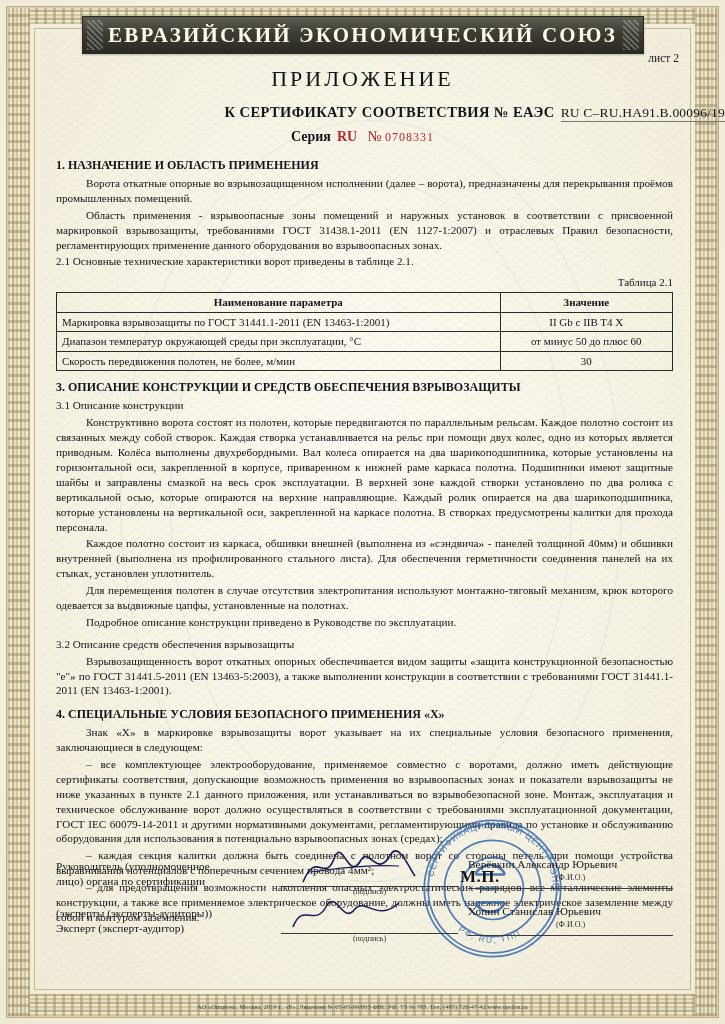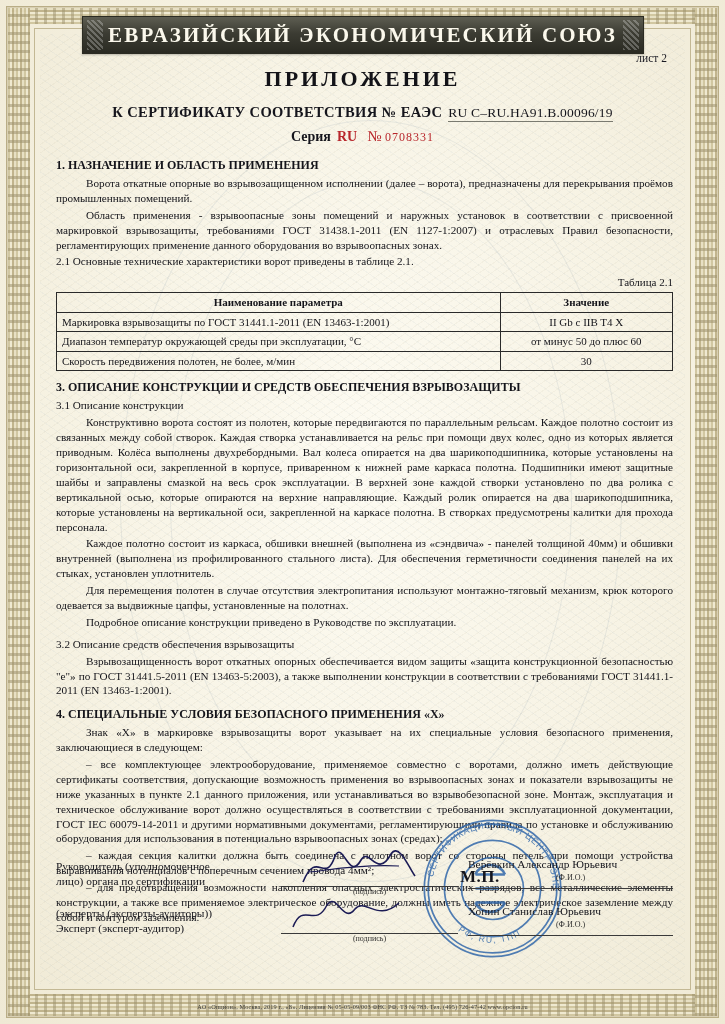--- a/index.html
+++ b/index.html
@@ -122,39 +122,39 @@
     color: #fbf8ec;
     font-family: "Liberation Serif", serif;
     font-weight: bold;
     font-size: 21px;
     letter-spacing: 2.2px;
     white-space: nowrap;
   }
 
   .sheet-label {
     position: absolute;
-    right: 58px; top: 52px;
+    right: 46px; top: 52px;
     font-size: 11.5px;
     color: #1a1a22;
   }
 
   
   .doc-title {
     position: absolute;
     left: 0; right: 0; top: 66px;
     text-align: center;
     font-size: 22px;
     letter-spacing: 3px;
-    font-weight: bold;
+    font-weight: normal;
     color: #131318;
   }
   .subtitle-row {
     position: absolute;
     left: 0; right: 0; top: 104px;
-    text-align: center;
+    text-align: right;
     font-size: 14.5px;
     font-weight: bold;
     letter-spacing: .4px;
     white-space: nowrap;
   }
   .subtitle-row .regnum {
     font-weight: normal;
     font-size: 13.5px;
     letter-spacing: .2px;
     margin-left: 6px;

